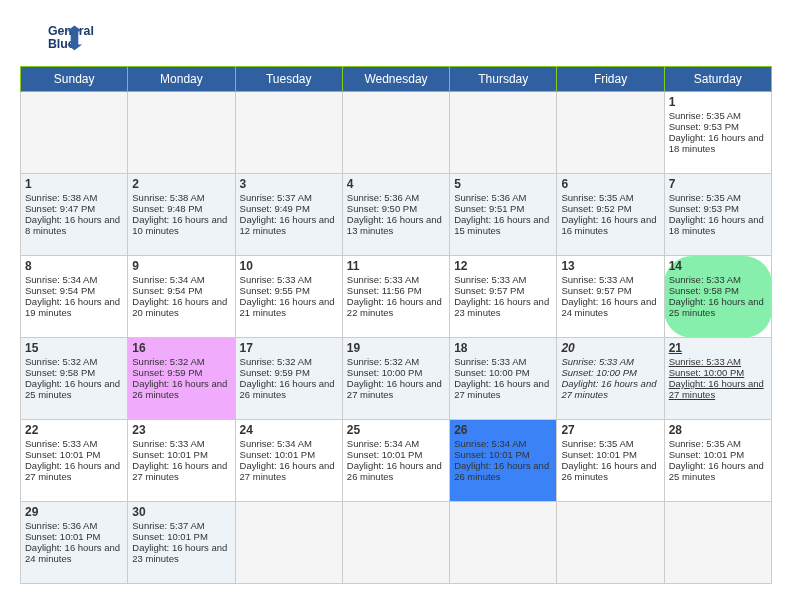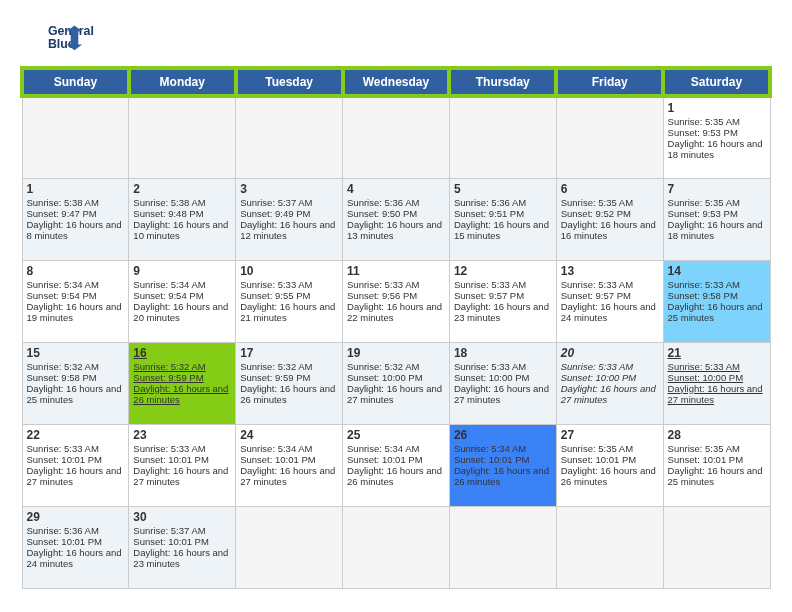--- a/index.html
+++ b/index.html
@@ -50,23 +50,23 @@
     table {
       width: 100%;
       border-collapse: collapse;
       table-layout: fixed;
     }
     .day-header {
       background-color: #3060a0;
       color: white;
       text-align: center;
       font-size: 12px;
-      font-weight: bold;
+      font-weight: normal;
       padding: 5px 2px;
-      border: 4px solid #84cc16;
+      border: 1px solid #84cc16;
     }
     .cal-cell {
       vertical-align: top;
       padding: 3px 4px;
       border: 1px solid #ccc;
       font-size: 9.5px;
       color: #333;
       height: 82px;
       background: #fff;
     }
@@ -132,28 +132,28 @@
           <td class="cal-cell" style="background-color: rgb(238, 243, 248);"><span class="day-num">3</span><span>Sunrise: 5:37 AM</span><br><span>Sunset: 9:49 PM</span><br><span>Daylight: 16 hours and 12 minutes</span></td>
           <td class="cal-cell" style="background-color: rgb(238, 243, 248);"><span class="day-num">4</span><span>Sunrise: 5:36 AM</span><br><span>Sunset: 9:50 PM</span><br><span>Daylight: 16 hours and 13 minutes</span></td>
           <td class="cal-cell" style="background-color: rgb(238, 243, 248);"><span class="day-num">5</span><span>Sunrise: 5:36 AM</span><br><span>Sunset: 9:51 PM</span><br><span>Daylight: 16 hours and 15 minutes</span></td>
           <td class="cal-cell" style="background-color: rgb(238, 243, 248);"><span class="day-num">6</span><span>Sunrise: 5:35 AM</span><br><span>Sunset: 9:52 PM</span><br><span>Daylight: 16 hours and 16 minutes</span></td>
           <td class="cal-cell" style="background-color: rgb(238, 243, 248);"><span class="day-num">7</span><span>Sunrise: 5:35 AM</span><br><span>Sunset: 9:53 PM</span><br><span>Daylight: 16 hours and 18 minutes</span></td>
         </tr>
         <tr>
           <td class="cal-cell" style="background-color: rgb(255, 255, 255);"><span class="day-num">8</span><span>Sunrise: 5:34 AM</span><br><span>Sunset: 9:54 PM</span><br><span>Daylight: 16 hours and 19 minutes</span></td>
           <td class="cal-cell" style="background-color: rgb(255, 255, 255);"><span class="day-num">9</span><span>Sunrise: 5:34 AM</span><br><span>Sunset: 9:54 PM</span><br><span>Daylight: 16 hours and 20 minutes</span></td>
           <td class="cal-cell" style="background-color: rgb(255, 255, 255);"><span class="day-num">10</span><span>Sunrise: 5:33 AM</span><br><span>Sunset: 9:55 PM</span><br><span>Daylight: 16 hours and 21 minutes</span></td>
-          <td class="cal-cell" style="background-color: rgb(255, 255, 255);"><span class="day-num">11</span><span>Sunrise: 5:33 AM</span><br><span>Sunset: 9:56 PM</span><br><span>Daylight: 16 hours and 22 minutes</span></td>
+          <td class="cal-cell" style="background-color: rgb(255, 255, 255);"><span class="day-num">11</span><span>Sunrise: 5:33 AM</span><br><span>Sunset: 11:56 PM</span><br><span>Daylight: 16 hours and 22 minutes</span></td>
           <td class="cal-cell" style="background-color: rgb(255, 255, 255);"><span class="day-num">12</span><span>Sunrise: 5:33 AM</span><br><span>Sunset: 9:57 PM</span><br><span>Daylight: 16 hours and 23 minutes</span></td>
           <td class="cal-cell" style="background-color: rgb(255, 255, 255);"><span class="day-num">13</span><span>Sunrise: 5:33 AM</span><br><span>Sunset: 9:57 PM</span><br><span>Daylight: 16 hours and 24 minutes</span></td>
-          <td class="cal-cell" style="background-color: #7dd3fc;"><span class="day-num">14</span><span>Sunrise: 5:33 AM</span><br><span>Sunset: 9:58 PM</span><br><span>Daylight: 16 hours and 25 minutes</span></td>
+          <td class="cal-cell" style="background-color: #86efac; border-radius: 28px;"><span class="day-num">14</span><span>Sunrise: 5:33 AM</span><br><span>Sunset: 9:58 PM</span><br><span>Daylight: 16 hours and 25 minutes</span></td>
         </tr>
         <tr>
           <td class="cal-cell" style="background-color: rgb(238, 243, 248); margin-left: 29px;"><span class="day-num">15</span><span>Sunrise: 5:32 AM</span><br><span>Sunset: 9:58 PM</span><br><span>Daylight: 16 hours and 25 minutes</span></td>
-          <td class="cal-cell" style="background-color: #84cc16; text-decoration: underline;"><span class="day-num">16</span><span>Sunrise: 5:32 AM</span><br><span>Sunset: 9:59 PM</span><br><span>Daylight: 16 hours and 26 minutes</span></td>
+          <td class="cal-cell" style="background-color: #f0abfc;"><span class="day-num">16</span><span>Sunrise: 5:32 AM</span><br><span>Sunset: 9:59 PM</span><br><span>Daylight: 16 hours and 26 minutes</span></td>
           <td class="cal-cell" style="background-color: rgb(238, 243, 248);"><span class="day-num">17</span><span>Sunrise: 5:32 AM</span><br><span>Sunset: 9:59 PM</span><br><span>Daylight: 16 hours and 26 minutes</span></td>
           <td class="cal-cell" style="background-color: rgb(238, 243, 248);"><span class="day-num">19</span><span>Sunrise: 5:32 AM</span><br><span>Sunset: 10:00 PM</span><br><span>Daylight: 16 hours and 27 minutes</span></td>
           <td class="cal-cell" style="background-color: rgb(238, 243, 248);"><span class="day-num">18</span><span>Sunrise: 5:33 AM</span><br><span>Sunset: 10:00 PM</span><br><span>Daylight: 16 hours and 27 minutes</span></td>
           <td class="cal-cell" style="background-color: rgb(238, 243, 248); font-style: italic;"><span class="day-num">20</span><span>Sunrise: 5:33 AM</span><br><span>Sunset: 10:00 PM</span><br><span>Daylight: 16 hours and 27 minutes</span></td>
           <td class="cal-cell" style="background-color: rgb(238, 243, 248); text-decoration: underline;"><span class="day-num">21</span><span>Sunrise: 5:33 AM</span><br><span>Sunset: 10:00 PM</span><br><span>Daylight: 16 hours and 27 minutes</span></td>
         </tr>
         <tr>
           <td class="cal-cell" style="background-color: rgb(255, 255, 255);"><span class="day-num">22</span><span>Sunrise: 5:33 AM</span><br><span>Sunset: 10:01 PM</span><br><span>Daylight: 16 hours and 27 minutes</span></td>
           <td class="cal-cell" style="background-color: rgb(255, 255, 255);"><span class="day-num">23</span><span>Sunrise: 5:33 AM</span><br><span>Sunset: 10:01 PM</span><br><span>Daylight: 16 hours and 27 minutes</span></td>
           <td class="cal-cell" style="background-color: rgb(255, 255, 255);"><span class="day-num">24</span><span>Sunrise: 5:34 AM</span><br><span>Sunset: 10:01 PM</span><br><span>Daylight: 16 hours and 27 minutes</span></td>

